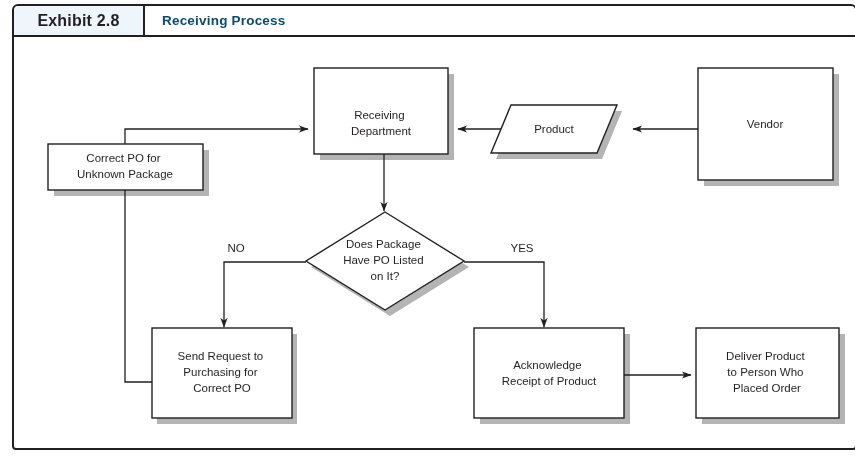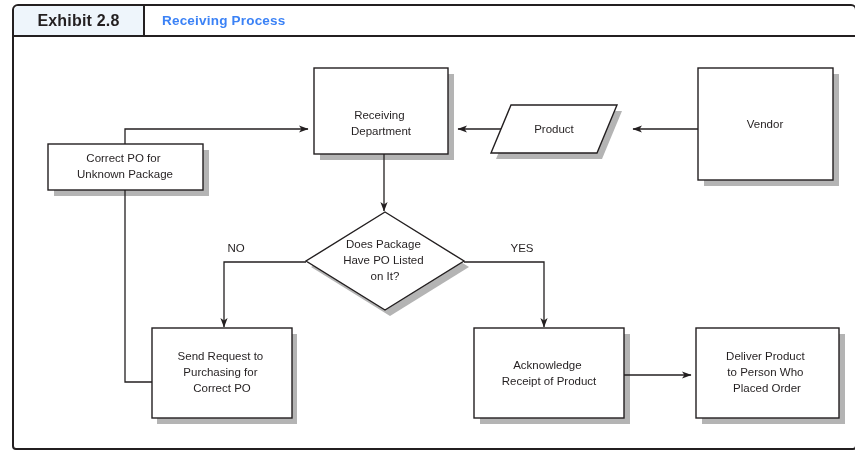--- a/index.html
+++ b/index.html
@@ -55,21 +55,21 @@
   }
   #exhibit-title {
     position: absolute;
     left: 148px;
     top: 0;
     height: 29px;
     display: flex;
     align-items: center;
     font-size: 13.5px;
     font-weight: bold;
-    color: #3b82f6;
+    color: #0c4a6e;
     letter-spacing: 0.2px;
   }
   #diagram-area {
     position: absolute;
     left: 0;
     top: 31px;
     width: 841px;
     height: 411px;
   }
   svg { display: block; }

